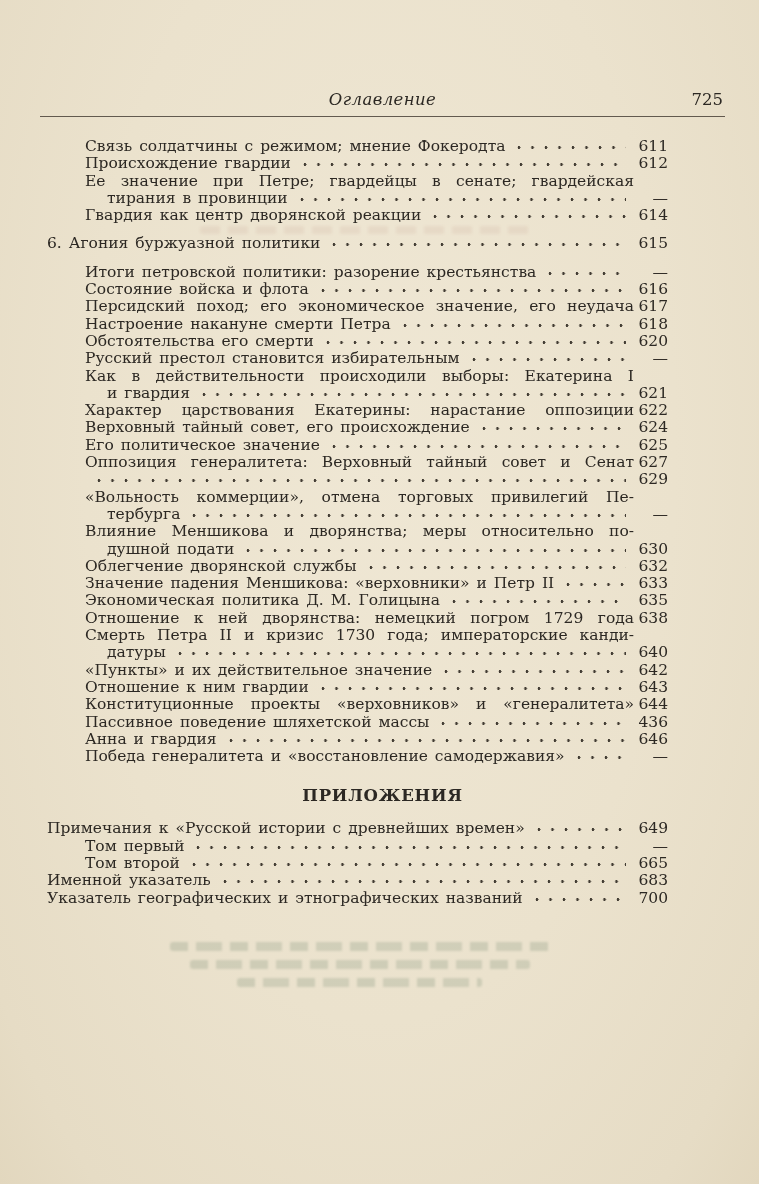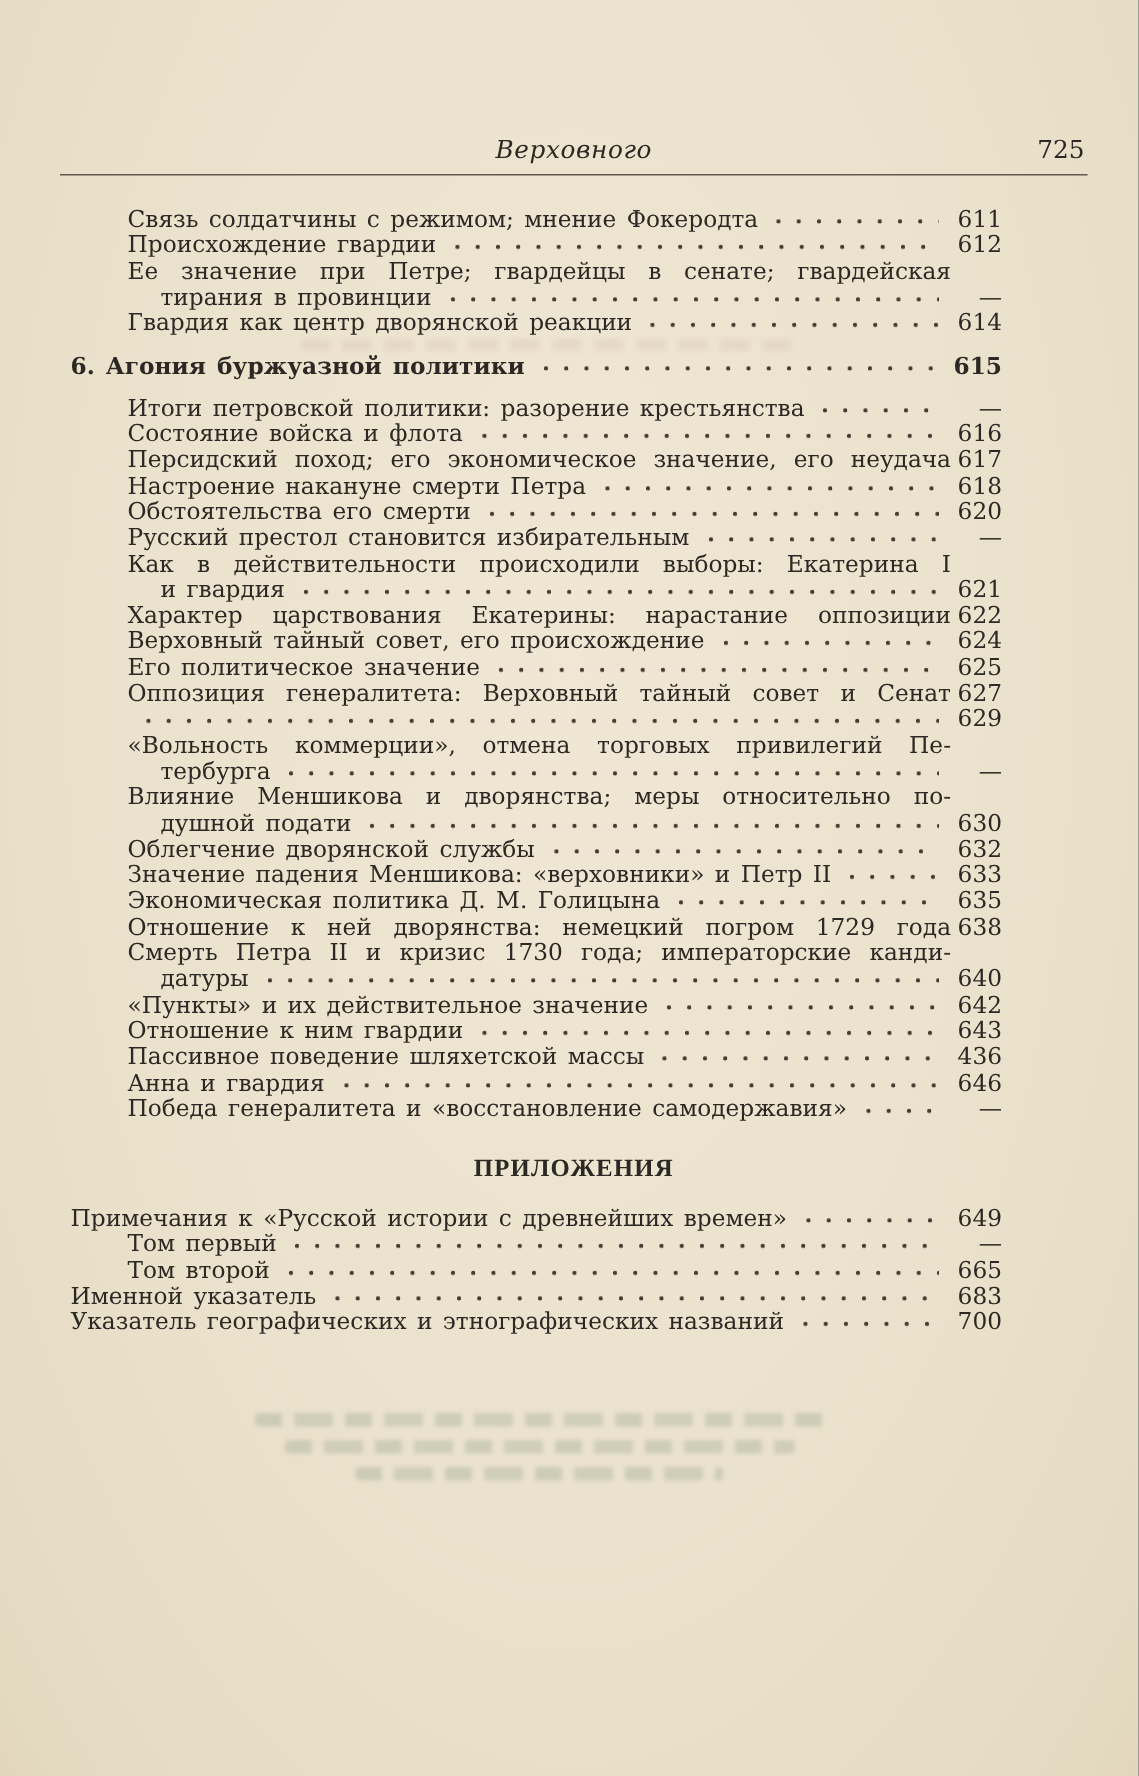--- a/index.html
+++ b/index.html
@@ -21,40 +21,40 @@
   }
   .running-head{font-style:italic;font-size:16.5px;letter-spacing:.4px;}
   .folio{position:absolute;right:2px;bottom:7px;font-size:16.5px;margin-top:44px;}
   .toc-area{margin-right:57px;margin-top:21px;}
   .row{
     display:flex;align-items:baseline;
     line-height:17.3px;font-size:15.5px;
     white-space:nowrap;
   }
   .row.gap{margin-top:11px;}
-  .row.bold{font-weight:bold;}
+  .row.bold{font-weight:normal;}
   .i0{padding-left:7px;}
   .i1{padding-left:45px;}
   .i2{padding-left:67px;}
   .t{word-spacing:2px;}
   .jf .t{flex:1 1 auto;white-space:normal;word-spacing:normal;text-align:justify;text-align-last:justify;overflow:hidden;max-height:17.3px;}
   .leader{
     flex:1 1 auto;min-width:0;height:5px;
     align-self:baseline;
     margin:0 8px 0 12px;
     transform:translateY(-1px);
     background-image:radial-gradient(circle at 2px 2.6px, rgba(52,46,38,.92) 1.25px, rgba(0,0,0,0) 1.6px);
     background-size:13.5px 5px;
     background-repeat:repeat-x;
     background-position:left bottom;
   }
   .p{flex:0 0 auto;width:34px;text-align:right;}
   .appendix-heading{
     margin-top:21px;margin-bottom:15px;
-    text-align:center;font-weight:bold;font-size:16.5px;letter-spacing:.8px;font-family:Liberation Serif, serif;
+    text-align:center;font-weight:bold;font-size:16.5px;letter-spacing:.8px;
   }
   .bleed{
     position:absolute;left:50%;top:942px;
     transform:translateX(-55%);
     width:400px;
     opacity:.5;filter:blur(1.3px);
   }
   .bleed-line{
     height:9px;margin:0 auto 9px auto;border-radius:3px;
     background:repeating-linear-gradient(90deg,
@@ -70,21 +70,21 @@
     background:repeating-linear-gradient(90deg, rgba(170,110,100,.6) 0 20px, rgba(0,0,0,0) 20px 28px);
   }
 </style>
 </head>
 <body>
 
 <div class="page">
   <div class="content">
 
     <div class="header">
-      <span class="running-head">Верховного</span>
+      <span class="running-head">Оглавление</span>
       <span class="folio">725</span>
     </div>
 
     <div class="toc-area">
         <div class="row i1">
     <span class="t">Связь солдатчины с режимом; мнение Фокеродта</span>
     <span class="leader"></span>
     <span class="p">611</span>
   </div>
         <div class="row i1">
@@ -228,20 +228,25 @@
   </div>
         <div class="row i1">
     <span class="t">«Пункты» и их действительное значение</span>
     <span class="leader"></span>
     <span class="p">642</span>
   </div>
         <div class="row i1">
     <span class="t">Отношение к ним гвардии</span>
     <span class="leader"></span>
     <span class="p">643</span>
+  </div>
+        <div class="row i1 jf">
+    <span class="t">Конституционные проекты «верховников» и «генералитета»</span>
+
+    <span class="p">644</span>
   </div>
         <div class="row i1">
     <span class="t">Пассивное поведение шляхетской массы</span>
     <span class="leader"></span>
     <span class="p">436</span>
   </div>
         <div class="row i1">
     <span class="t">Анна и гвардия</span>
     <span class="leader"></span>
     <span class="p">646</span>

